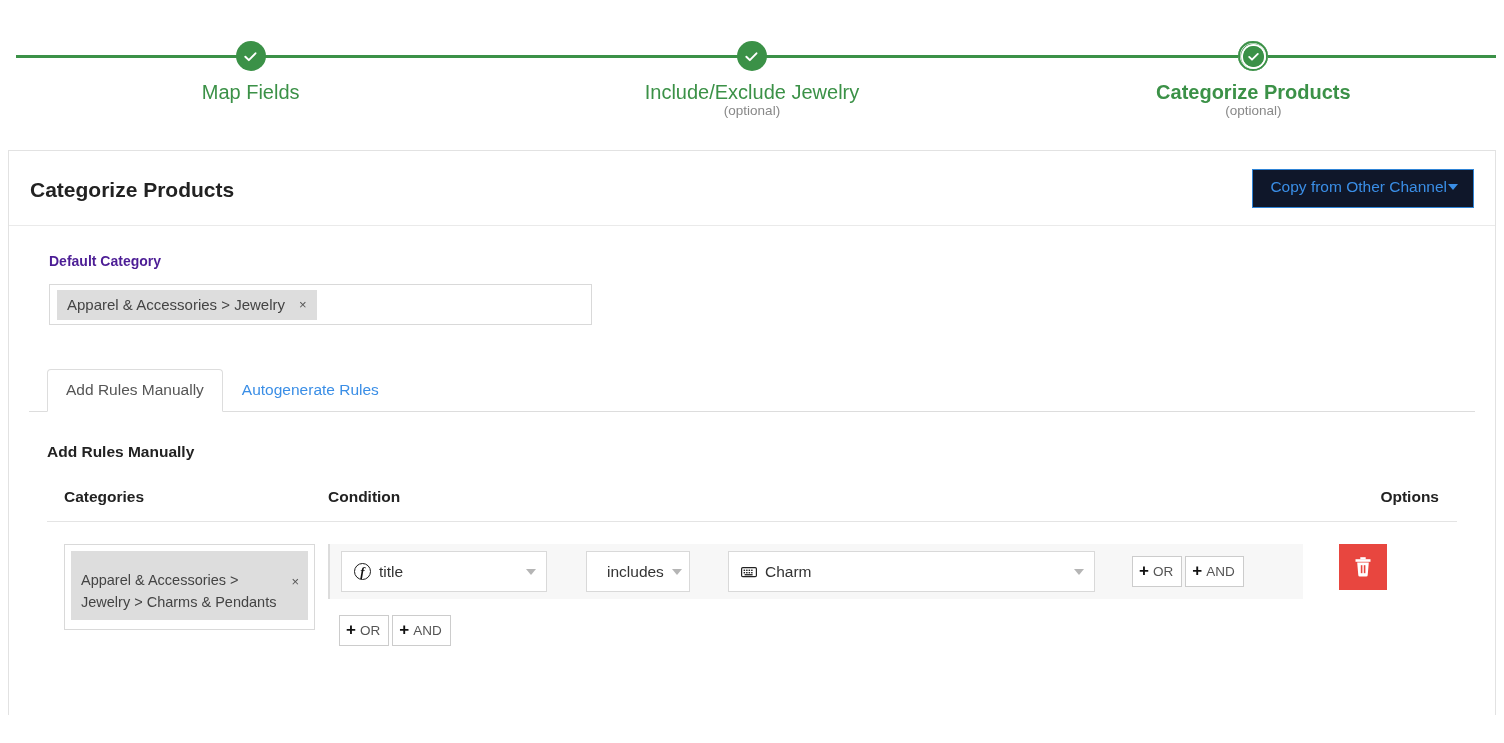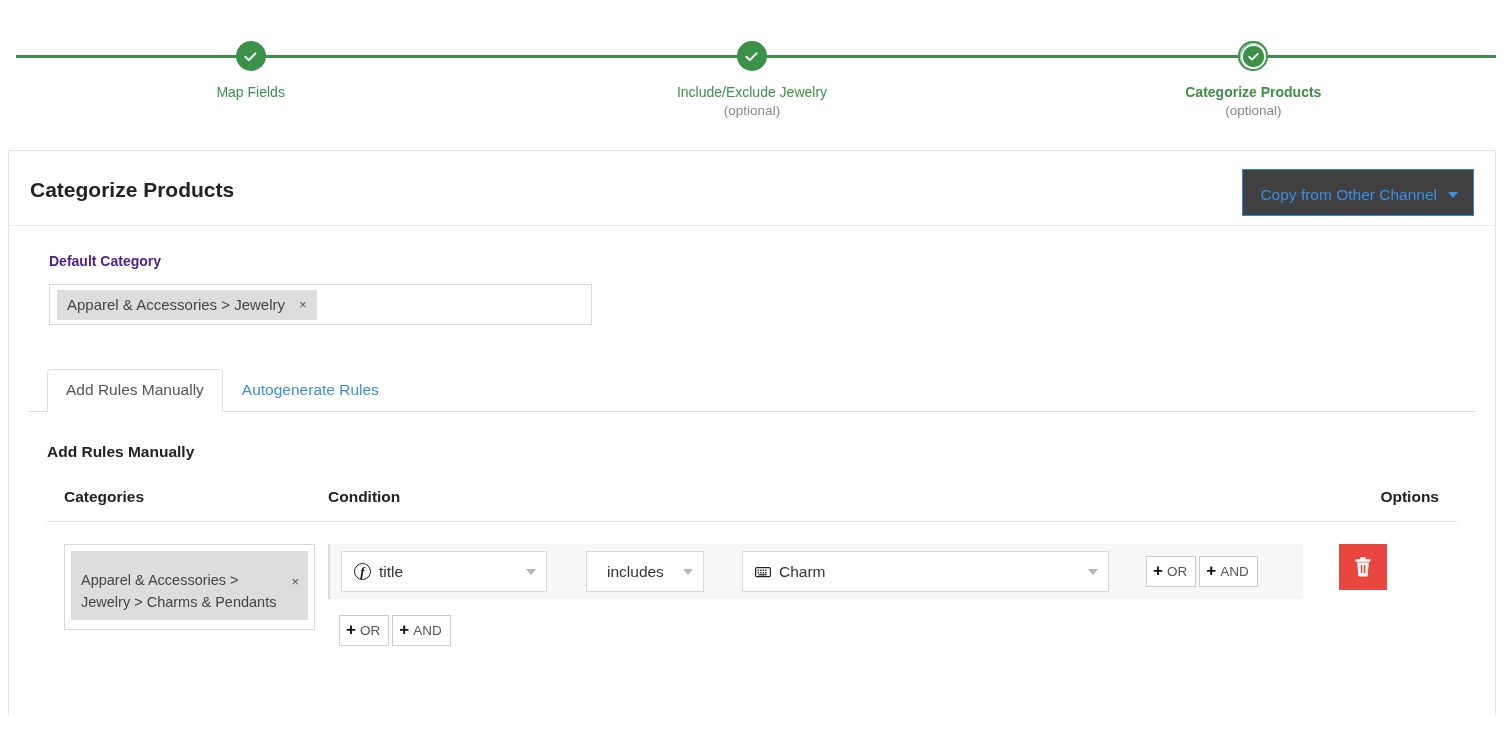--- a/index.html
+++ b/index.html
@@ -77,21 +77,21 @@
   }
   .check {
     position: relative;
     z-index: 4;
     width: 15px;
     height: 15px;
     display: block;
   }
   .step-label {
     margin-top: 11px;
-    font-size: 14px;
+    font-size: 20px;
     color: #3b9147;
     line-height: 20px;
   }
   .step.current .step-label {
     font-weight: bold;
   }
   .step-sub {
     margin-top: 0;
     font-size: 13.5px;
     color: #888888;
@@ -118,29 +118,29 @@
   .card-title {
     font-size: 21px;
     font-weight: bold;
     color: #222222;
     margin: 0;
     line-height: 26px;
     padding-left: 1px;
   }
   .copy-btn {
     border: 1px solid #2f84d6;
-    background: #404040;
+    background: #0f172a;
     color: #3a8ee6;
     font-size: 15.5px;
-    padding: 15px 15px 10px 17px;
+    padding: 7px 15px 10px 17px;
     line-height: 20px;
     cursor: pointer;
     display: flex;
     align-items: center;
-    gap: 11px;
+    gap: 1px;
     font-family: "Liberation Sans", sans-serif;
     margin-top: -8px;
     margin-right: 1px;
   }
   .caret-down {
     width: 0; height: 0;
     border-left: 5.5px solid transparent;
     border-right: 5.5px solid transparent;
     border-top: 6px solid #3a8ee6;
     display: inline-block;
@@ -286,21 +286,21 @@
     display: flex;
     align-items: center;
     padding: 0 10px 0 12px;
     font-size: 15.5px;
     color: #333333;
     cursor: pointer;
     gap: 8px;
   }
   .sel .sel-text { flex: 1; white-space: nowrap; }
   .sel-field { width: 206px; margin-right: 39px; }
-  .sel-op    { width: 118px; margin-right: 38px; padding-left: 20px; }
+  .sel-op    { width: 104px; margin-right: 38px; padding-left: 20px; }
   .sel-value { width: 367px; margin-right: 37px; }
   .sel-caret {
     width: 0; height: 0;
     border-left: 5px solid transparent;
     border-right: 5px solid transparent;
     border-top: 6px solid #b5b5b5;
     flex: none;
   }
   .fx-icon {
     width: 17px; height: 17px;

